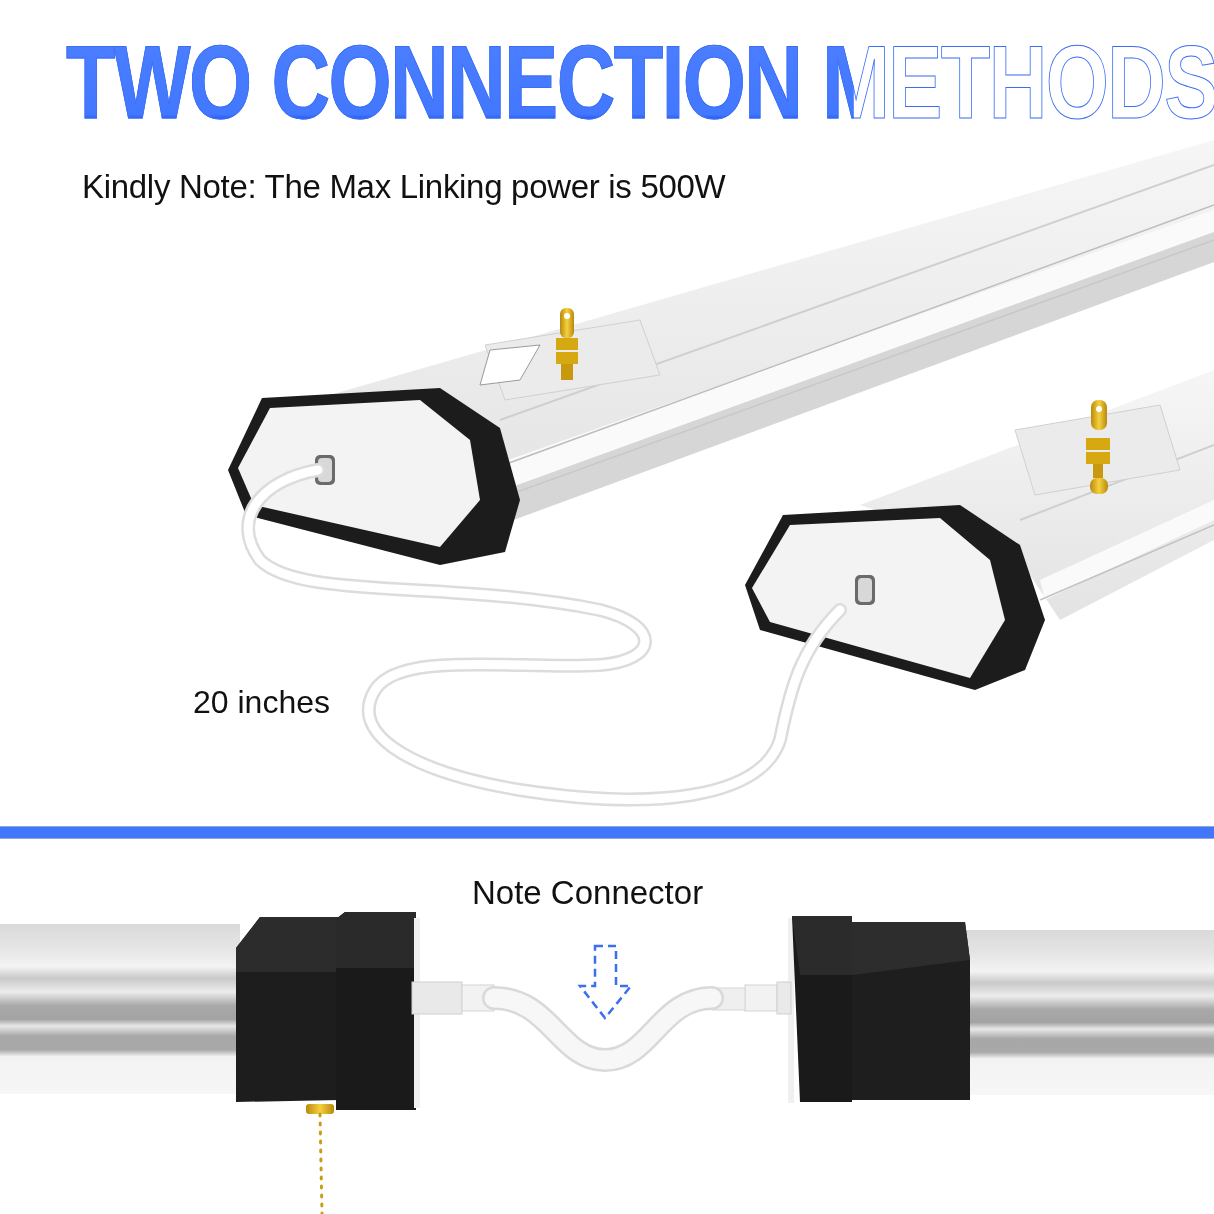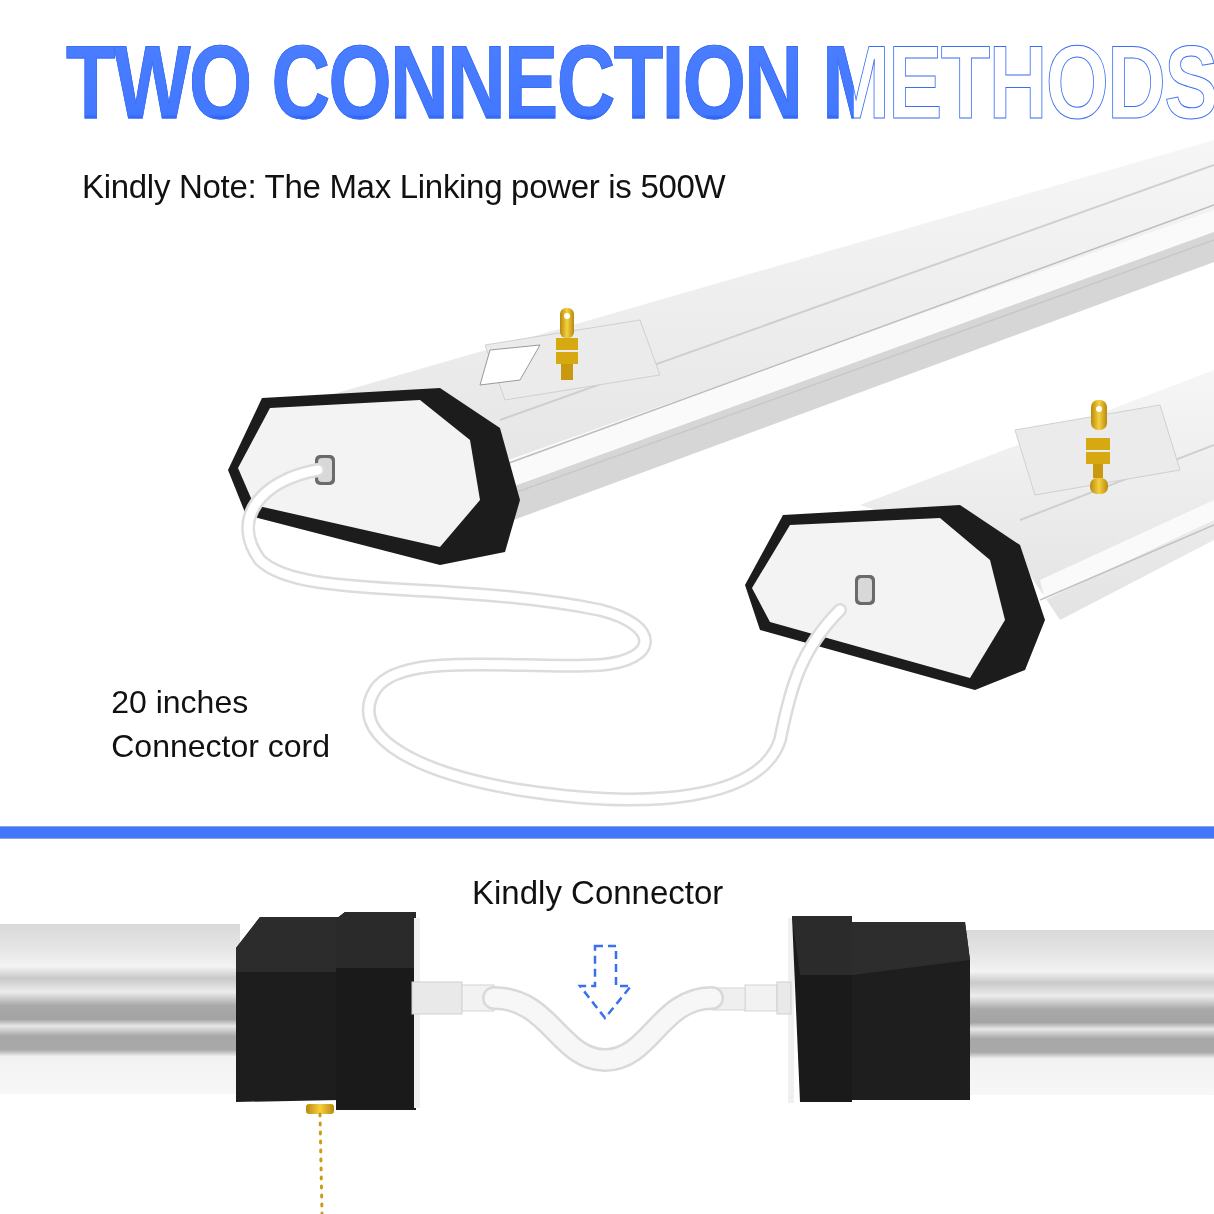--- a/index.html
+++ b/index.html
@@ -140,18 +140,17 @@
   <g>
     <path d="M595,946 L616,946 L616,986 L631,986 L605,1018 L580,986 L595,986 Z" fill="none" stroke="#3a6ff0" stroke-width="2.5" stroke-dasharray="8,5"></path>
   </g>
 </svg>
 
 <div class="title">TWO CONNECTION METHODS</div>
 <div class="note">Kindly Note: The Max Linking power is 500W</div>
 
 <div class="cord-label">
   <div>20 inches</div>
-  <div>Connector cord</div>
 </div>
 
 <div class="divider"></div>
 
-<div class="small-label">Kindly Connector</div>
+<div class="small-label">Note Connector</div>
 
 </body></html>

